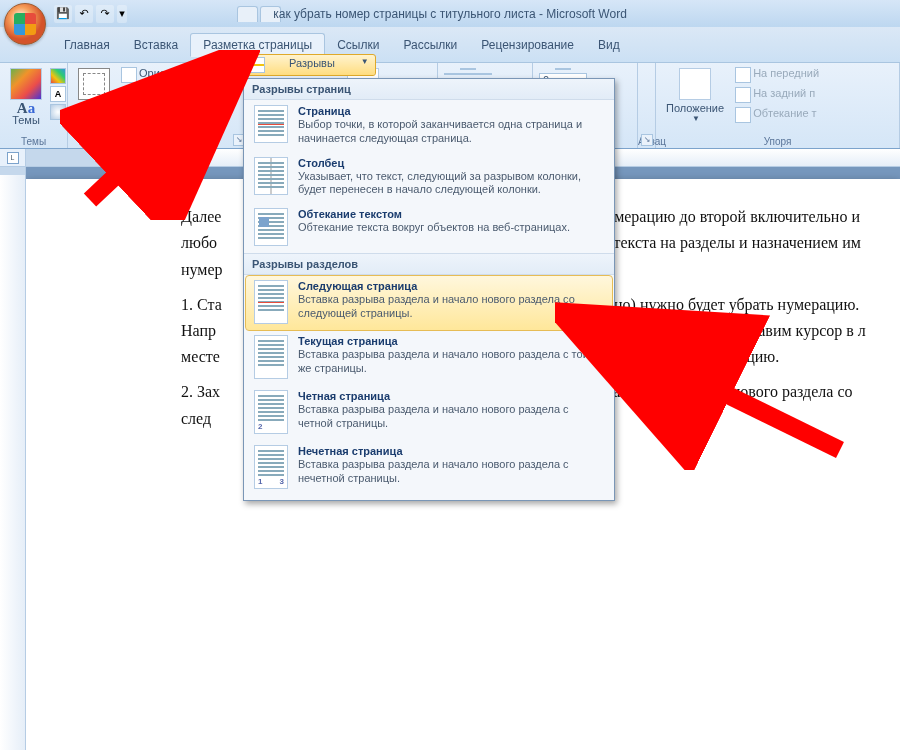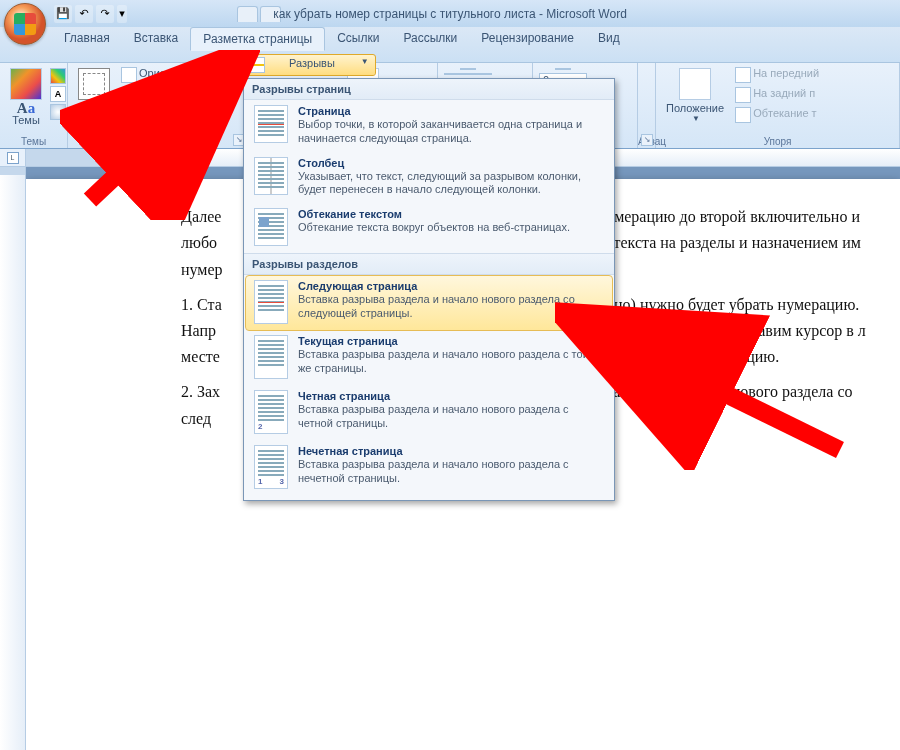--- a/index.html
+++ b/index.html
@@ -9,21 +9,21 @@
 .titlebar { height: 27px; background: linear-gradient(#d6e6f7, #bdd7f0); display: flex; align-items: center; position: relative; }
 .office-btn { width: 42px; height: 42px; background: radial-gradient(circle at 40% 35%, #fff 0%, #f7a05c 30%, #d4532a 60%); border-radius: 50%; position: absolute; left: 4px; top: 3px; z-index: 50; border: 1px solid #9c5a2e; box-shadow: 0 1px 3px rgba(0,0,0,.3); display:flex; align-items:center; justify-content:center; }
 .office-btn::after { content:""; width:22px; height:22px; background: conic-gradient(#e74c3c 0 90deg,#f39c12 90deg 180deg,#3498db 180deg 270deg,#27ae60 270deg 360deg); border-radius:3px;}
 .qat { margin-left: 54px; display: flex; gap: 3px; align-items: center; }
 .qat-btn { width: 18px; height: 18px; background: rgba(255,255,255,.3); border-radius: 2px; display:flex; align-items:center; justify-content:center; }
 .title-text { position: absolute; left: 50%; transform: translateX(-50%); color: #3b5574; font-size: 12px; white-space: nowrap; }
 .title-tabs { margin-left: 110px; display:flex; gap:2px; }
 .title-tab { background:#e8f0f9; border:1px solid #a9c5e0; border-bottom:none; padding:2px 8px; font-size:10px; color:#555; border-radius:3px 3px 0 0; max-width:90px; overflow:hidden; white-space:nowrap;}
 
 
-.ribbon-tabs { height: 36px; background: linear-gradient(#dbe8f6, #cbe0f4); display: flex; align-items: flex-start; padding-left: 52px; border-bottom: 1px solid #a9c5e0;}
+.ribbon-tabs { height: 36px; background: linear-gradient(#dbe8f6, #cbe0f4); display: flex; align-items: center; padding-left: 52px; border-bottom: 1px solid #a9c5e0;}
 .rtab { padding: 4px 12px; color: #3b5574; font-size: 12px; cursor: pointer; }
 .rtab.active { background: #e8f1fb; border: 1px solid #a9c5e0; border-bottom: 1px solid #e8f1fb; border-radius: 3px 3px 0 0; margin-bottom: -1px; }
 
 
 .ribbon { height: 86px; background: linear-gradient(#e8f1fb, #d5e6f7); border-bottom: 1px solid #7ca3cc; display: flex; }
 .group { border-right: 1px solid #b5cce4; padding: 3px 6px 1px 6px; display: flex; flex-direction: column; position: relative; }
 .group-label { position:absolute; bottom:1px; left:0; right:0; text-align:center; font-size:10px; color:#5a7599; }
 .group-body { flex:1; display:flex; align-items:flex-start; gap:4px; }
 .big-btn { display:flex; flex-direction:column; align-items:center; padding:2px 4px; font-size:11px; color:#3b5574; border-radius:3px; }
 .big-icon { width:32px; height:32px; background:#fff; border:1px solid #b5cce4; margin-bottom:2px; position:relative; }

